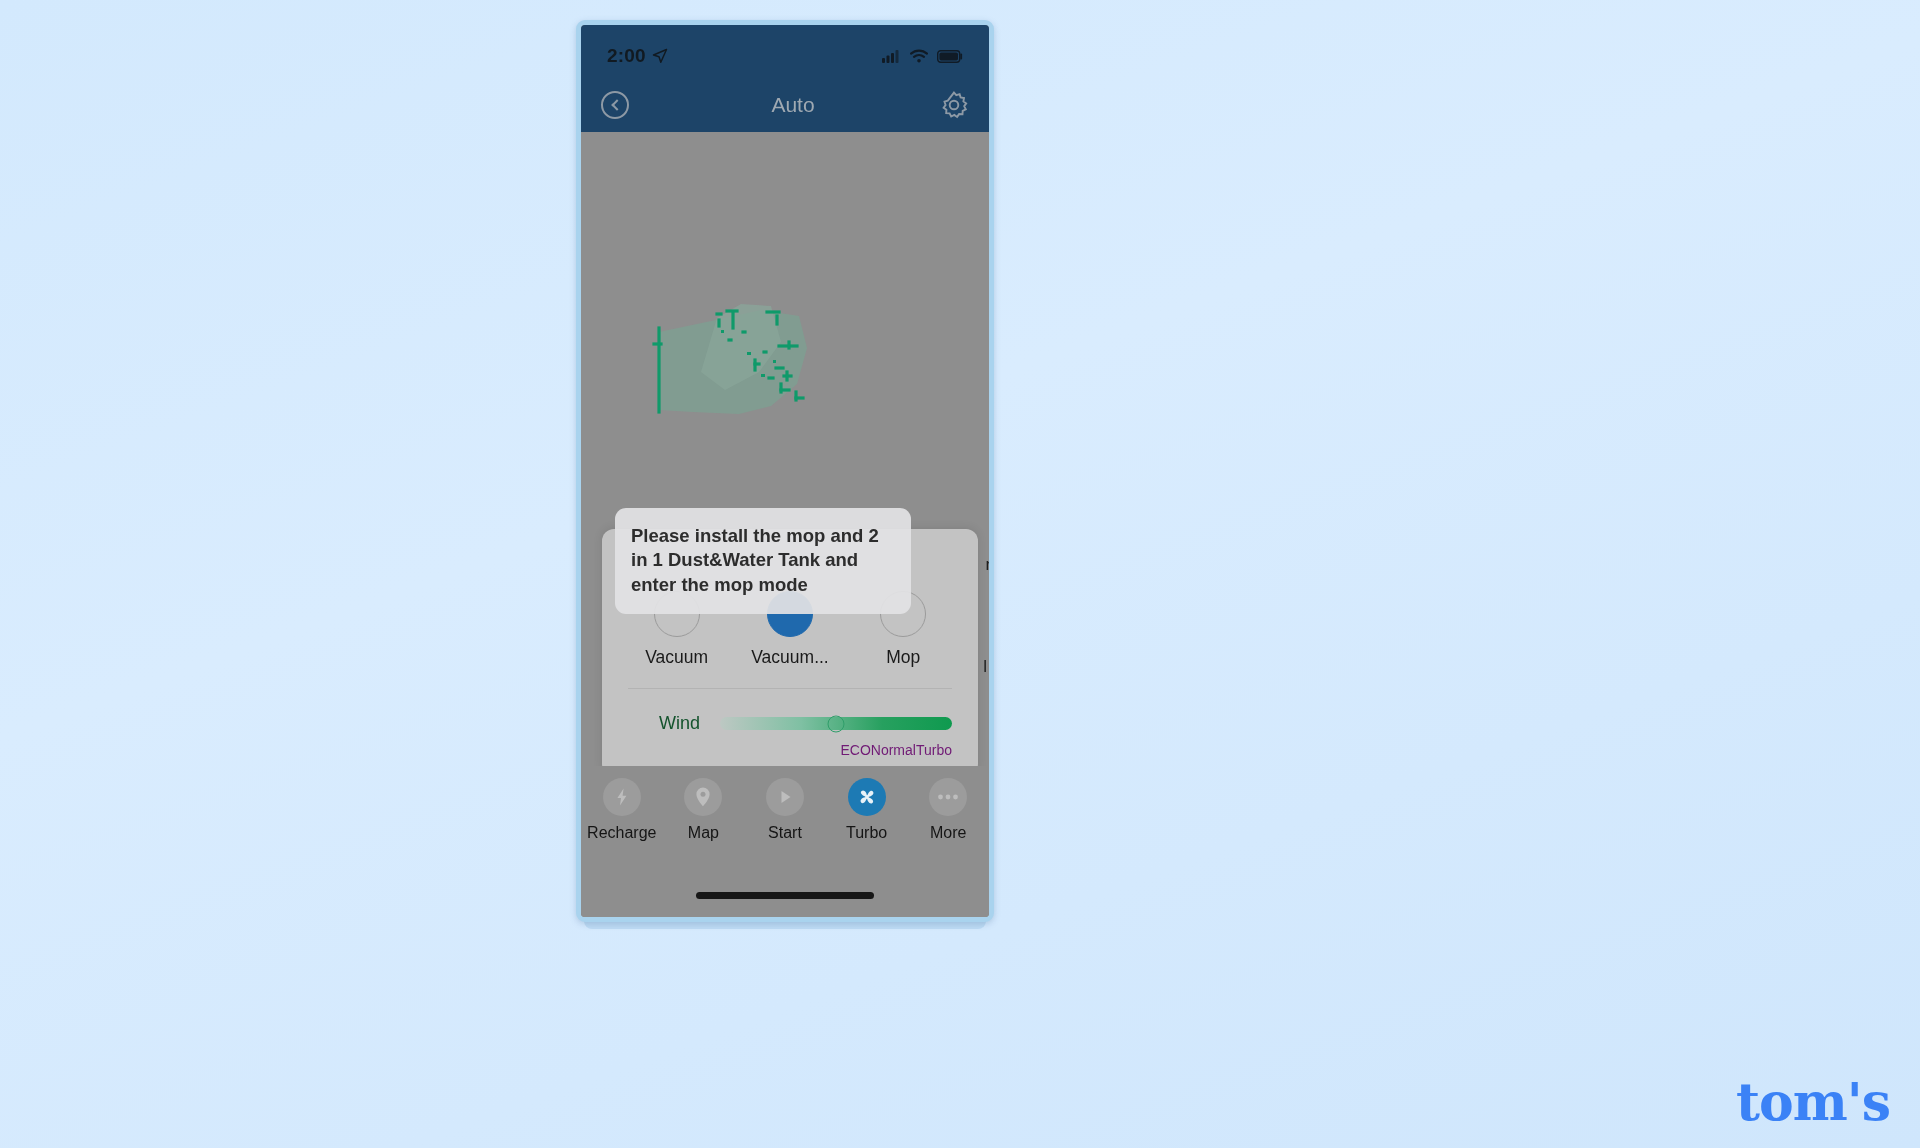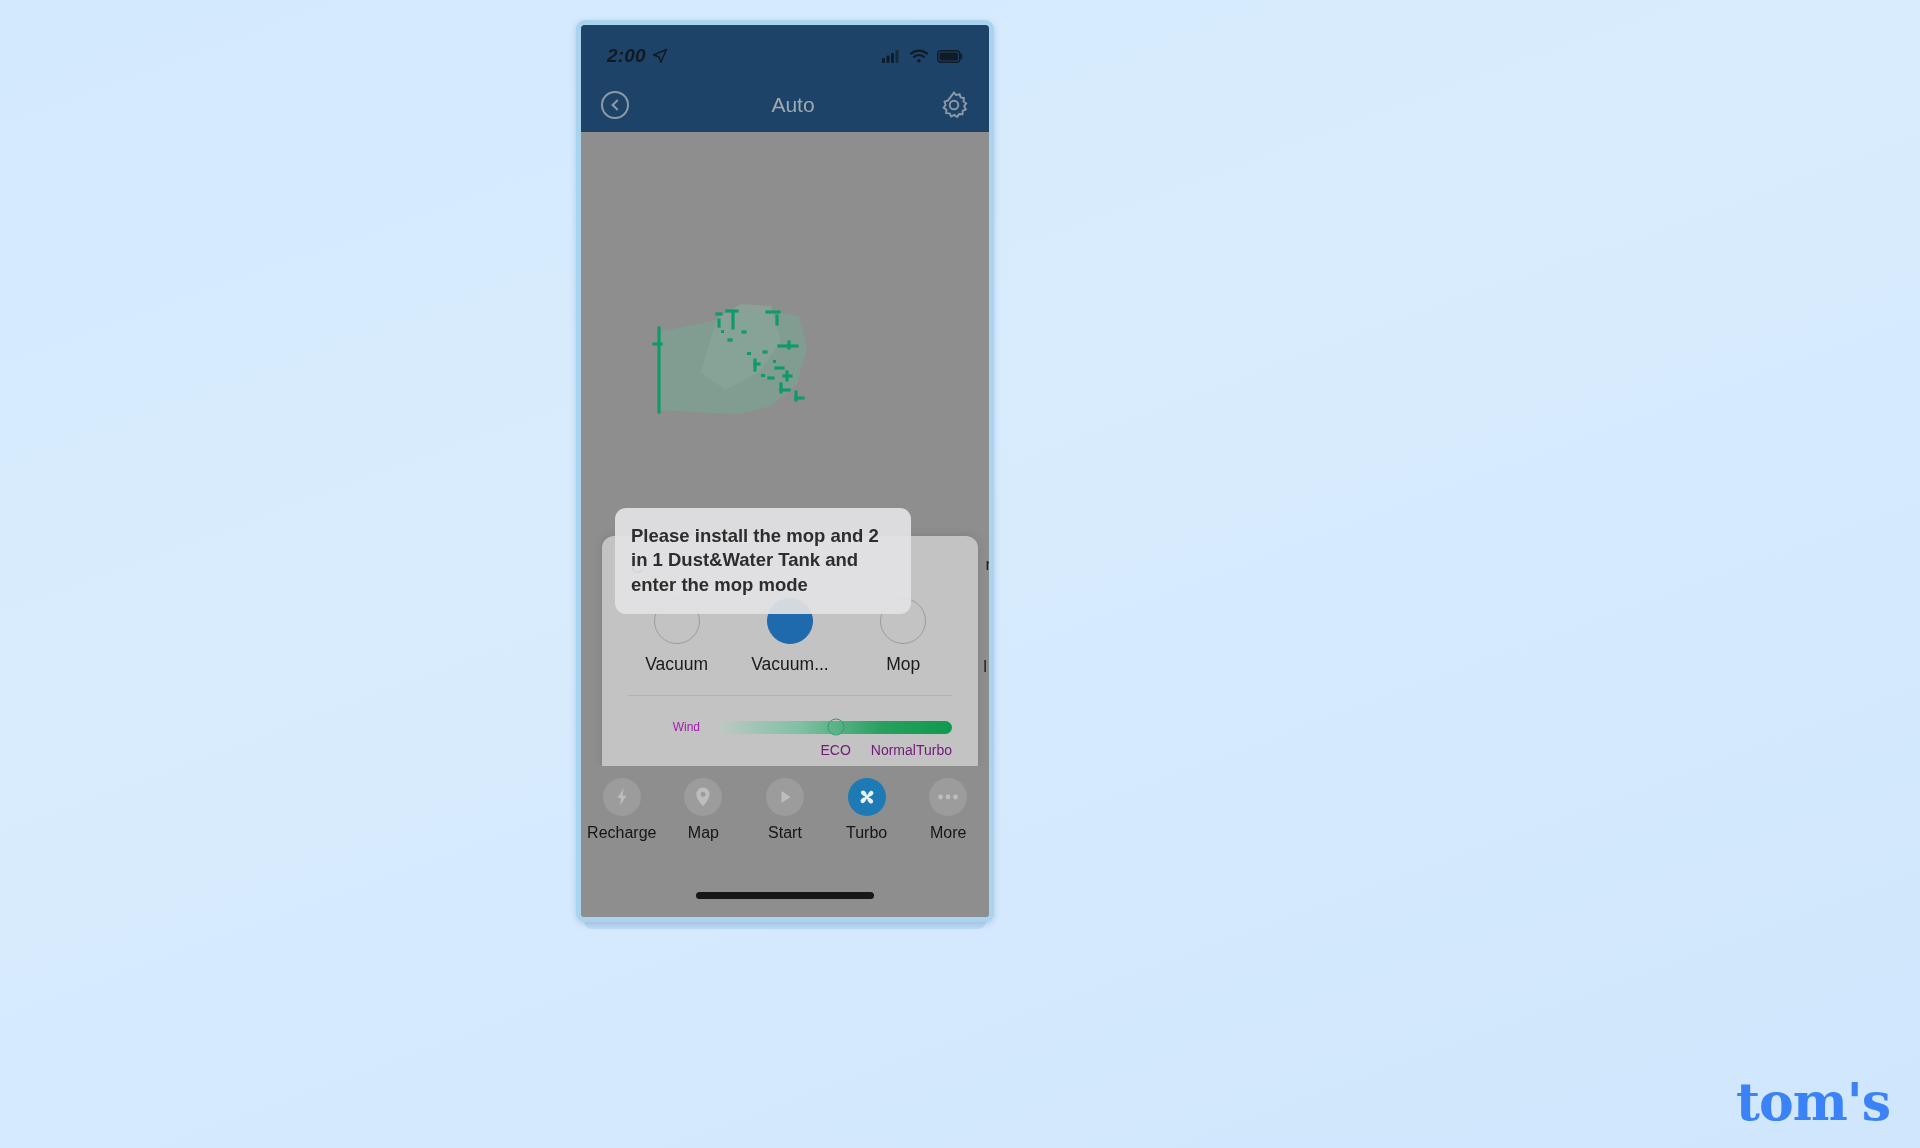--- a/index.html
+++ b/index.html
@@ -34,21 +34,21 @@
 
   
   .statusbar {
     height: 52px;
     background: #1d4468;
     display: flex;
     align-items: center;
     justify-content: space-between;
     padding: 10px 26px 0 26px;
   }
-  .sb-left { display: flex; align-items: center; gap: 6px; font-style: italic; }
+  .sb-left { display: flex; align-items: center; gap: 6px; }
   .sb-time { color: #111a22; font-size: 19px; font-weight: bold; letter-spacing: .2px; }
   .sb-right { display: flex; align-items: center; gap: 9px; }
 
   
   .appbar {
     height: 55px;
     background: #1d4468;
     display: flex;
     align-items: center;
     justify-content: space-between;
@@ -132,21 +132,21 @@
   .mode-label { font-size: 17.5px; color: #1a1a1a; }
   .divider {
     height: 1px;
     background: #b3b3b3;
     margin: 6px 26px 0 26px;
   }
 
   .slider-row { padding: 24px 26px 0 26px; }
   .slider-line { display: flex; align-items: center; }
   .slider-label {
-    font-size: 12px; color: #a21caf;
+    font-size: 18px; color: #14532d;
     width: 92px; text-align: right;
     padding-right: 20px;
   }
   .track {
     position: relative;
     flex: 1;
     height: 13px;
     border-radius: 7px;
   }
   .track.wind  { background: linear-gradient(90deg,#bdc8c3 0%,#7fc0a3 35%,#27a05f 70%,#0f9a4f 100%); }
@@ -161,21 +161,21 @@
   }
   .thumb.wind  { border: 1.8px solid #2f9e6a; }
   .thumb.water { border: 1.8px solid #2d55a8; }
   .ticks {
     display: flex;
     justify-content: flex-end;
     margin: 8px 0 0 112px;
     font-size: 14px;
     color: #701a75;
   }
-  .ticks span:nth-child(2) { margin-left: 20px; }
+  .ticks span:nth-child(2) { margin-left: 0; }
 
   
   .toast {
     position: absolute;
     left: 34px; top: 376px;
     width: 296px;
     background: rgba(226,226,228,0.93);
     border-radius: 11px;
     padding: 16px 16px 17px 16px;
     text-align: left;

